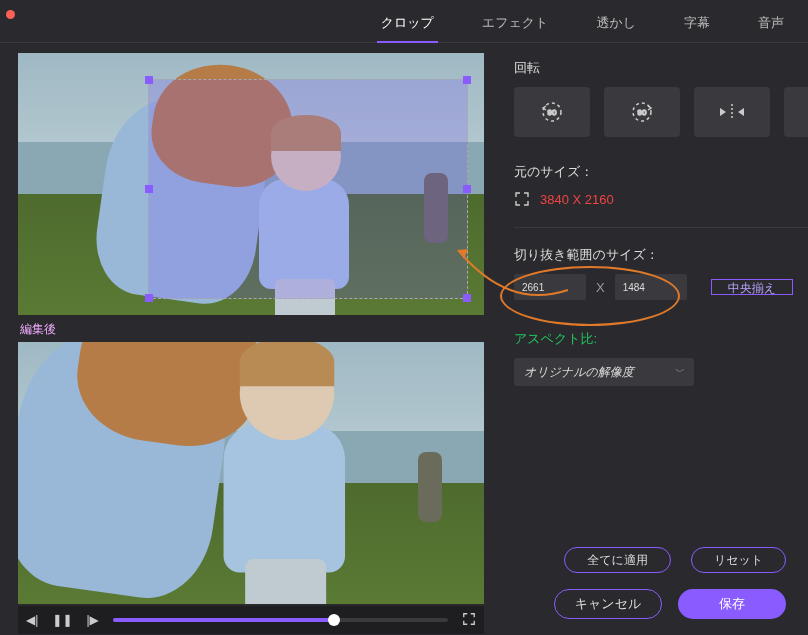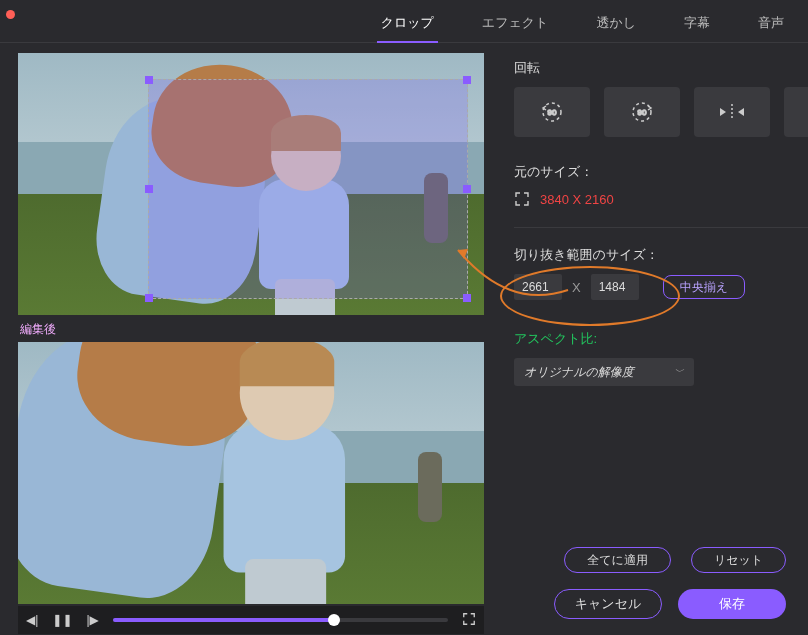--- a/index.html
+++ b/index.html
@@ -167,29 +167,29 @@
   .orig-size-row{
     display:flex; align-items:center; gap:10px; color:#ef4444;
     margin-bottom:20px;
   }
   .expand-icon{ width:16px; height:16px; }
 
   .hr{ height:1px; background:#3a3a3e; margin:10px 0 18px 0; }
 
   .size-inputs{ display:flex; align-items:center; gap:6px; }
   .size-input{
-    width:48px; height:26px; background:#3a3a3e; border:none;
-    color:#ddd; padding:0 8px; font-size:12px; border-radius:2px;
+    width:72px; height:26px; background:#3a3a3e; border:none;
+    color:#ddd; padding:0 8px; font-size:10px; border-radius:2px;
   }
   .x-sep{ color:#999; padding:0 4px; }
   .center-btn{
     margin-left:18px;
-    height:24px; padding:0 16px;
+    height:16px; padding:0 16px;
     background:transparent; color:#b9a3ff;
-    border:1px solid #8a5cff; border-radius:8px;
+    border:1px solid #8a5cff; border-radius:0;
     font-size:12px; cursor:pointer;
   }
 
   .callout-ellipse{
     position:absolute;
     left:500px; top:266px;
     width:180px; height:60px;
     border:2px solid #e07a2a;
     border-radius:50%;
     pointer-events:none;

